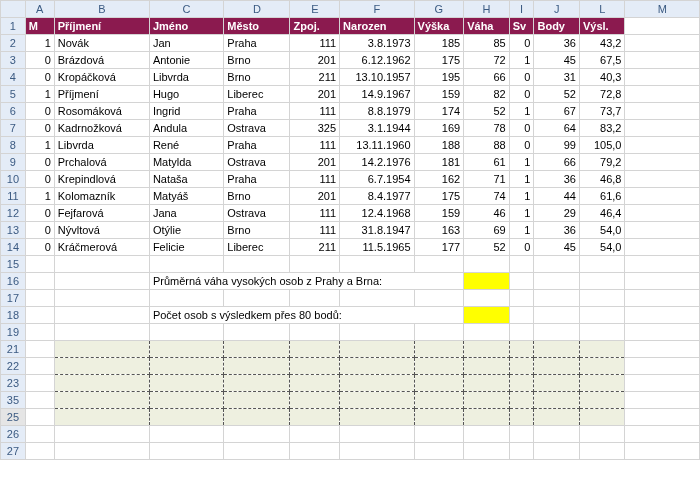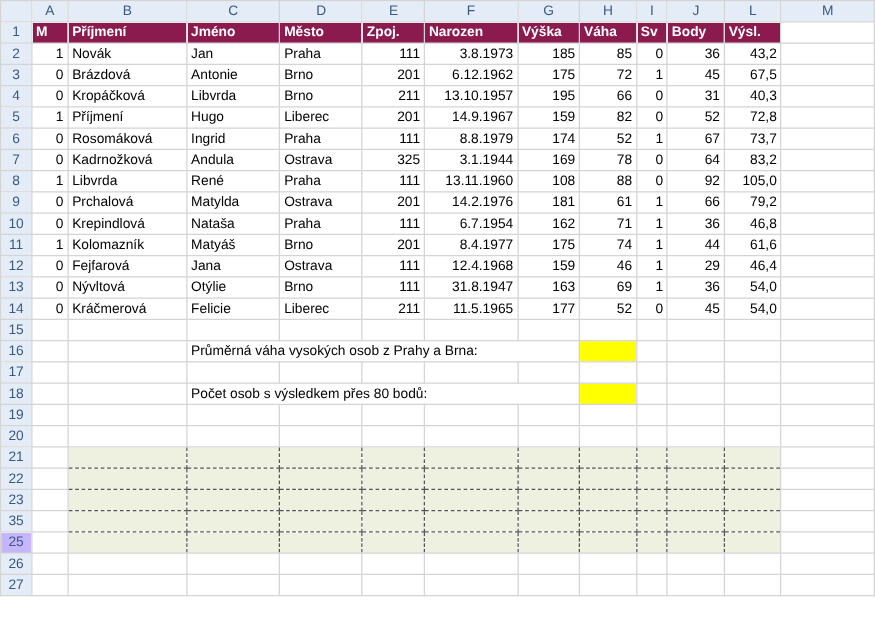--- a/index.html
+++ b/index.html
@@ -1,21 +1,21 @@
 <!DOCTYPE html>
 <html><head>
 <meta charset="utf-8">
 <style>
   * { box-sizing: border-box; margin: 0; padding: 0; }
   body { font-family: Arial, sans-serif; font-size: 11px; background: #fff; width: 700px; height: 500px; overflow: hidden; }
   .sheet { border-collapse: collapse; width: 700px; table-layout: fixed; }
   .sheet td, .sheet th { border: 1px solid #d4d4d4; height: 17px; padding: 0 3px; overflow: hidden; white-space: nowrap; }
   .colhdr { background: #e4ecf7; color: #3b5a82; text-align: center; font-weight: normal; border: 1px solid #9eb6ce; }
   .rowhdr { background: #e4ecf7; color: #3b5a82; text-align: center; font-weight: normal; border: 1px solid #9eb6ce; width: 24px; }
-  .rowhdr.sel { background: #c4b5fd; }
+  .rowhdr.sel { background: #e5e5e5; }
   .corner { background: #e4ecf7; border: 1px solid #9eb6ce; }
   .hdr { background: #8b1a4f; color: #fff; font-weight: bold; }
   .num { text-align: right; }
   .txt { text-align: left; }
   .yellow { background: #ffff00; }
   .dotted { background: #eef0e0; border: 1px dashed #555 !important; }
   .dotted.firstcol { border-left: 1px solid #d4d4d4 !important; }
   .dotted.lastcol { border-right: 1px solid #d4d4d4 !important; }
   col.cA { width: 28px; }
   col.cB { width: 92px; }
@@ -171,24 +171,24 @@
         <td></td>
       </tr>
       <tr>
         <td class="rowhdr">8</td>
         <td class="num">1</td>
         <td class="txt">Libvrda</td>
         <td class="txt">René</td>
         <td class="txt">Praha</td>
         <td class="num">111</td>
         <td class="num">13.11.1960</td>
-        <td class="num">108</td>
+        <td class="num">188</td>
         <td class="num">88</td>
         <td class="num">0</td>
-        <td class="num">92</td>
+        <td class="num">99</td>
         <td class="num">105,0</td>
         <td></td>
       </tr>
       <tr>
         <td class="rowhdr">9</td>
         <td class="num">0</td>
         <td class="txt">Prchalová</td>
         <td class="txt">Matylda</td>
         <td class="txt">Ostrava</td>
         <td class="num">201</td>
@@ -336,35 +336,20 @@
         <td></td>
         <td></td>
         <td></td>
         <td></td>
         <td></td>
         <td></td>
         <td></td>
         <td></td>
       </tr>
       <tr>
-        <td class="rowhdr">20</td>
-        <td></td>
-        <td></td>
-        <td></td>
-        <td></td>
-        <td></td>
-        <td></td>
-        <td></td>
-        <td></td>
-        <td></td>
-        <td></td>
-        <td></td>
-        <td></td>
-      </tr>
-      <tr>
         <td class="rowhdr">21</td>
         <td></td>
         <td class="dotted firstcol"></td>
         <td class="dotted"></td>
         <td class="dotted"></td>
         <td class="dotted"></td>
         <td class="dotted"></td>
         <td class="dotted"></td>
         <td class="dotted"></td>
         <td class="dotted"></td>

